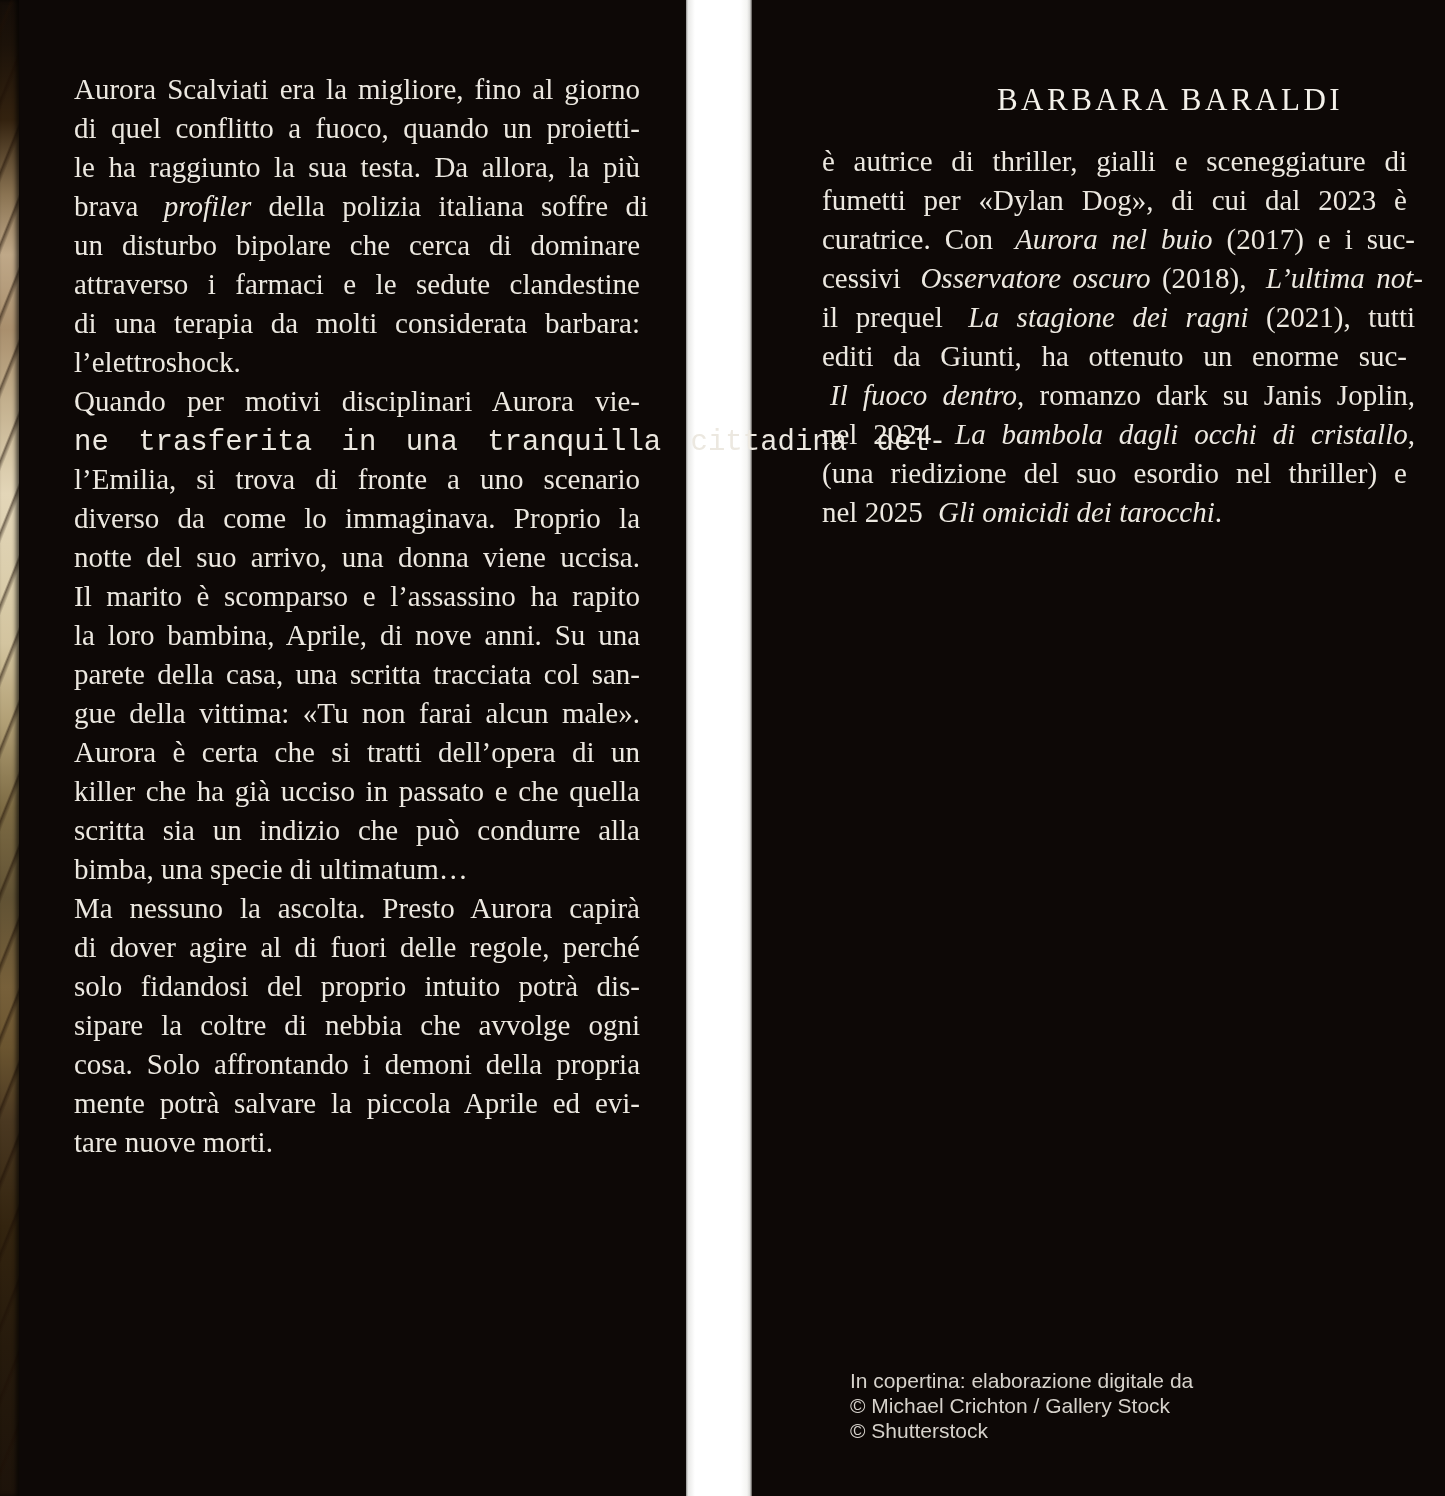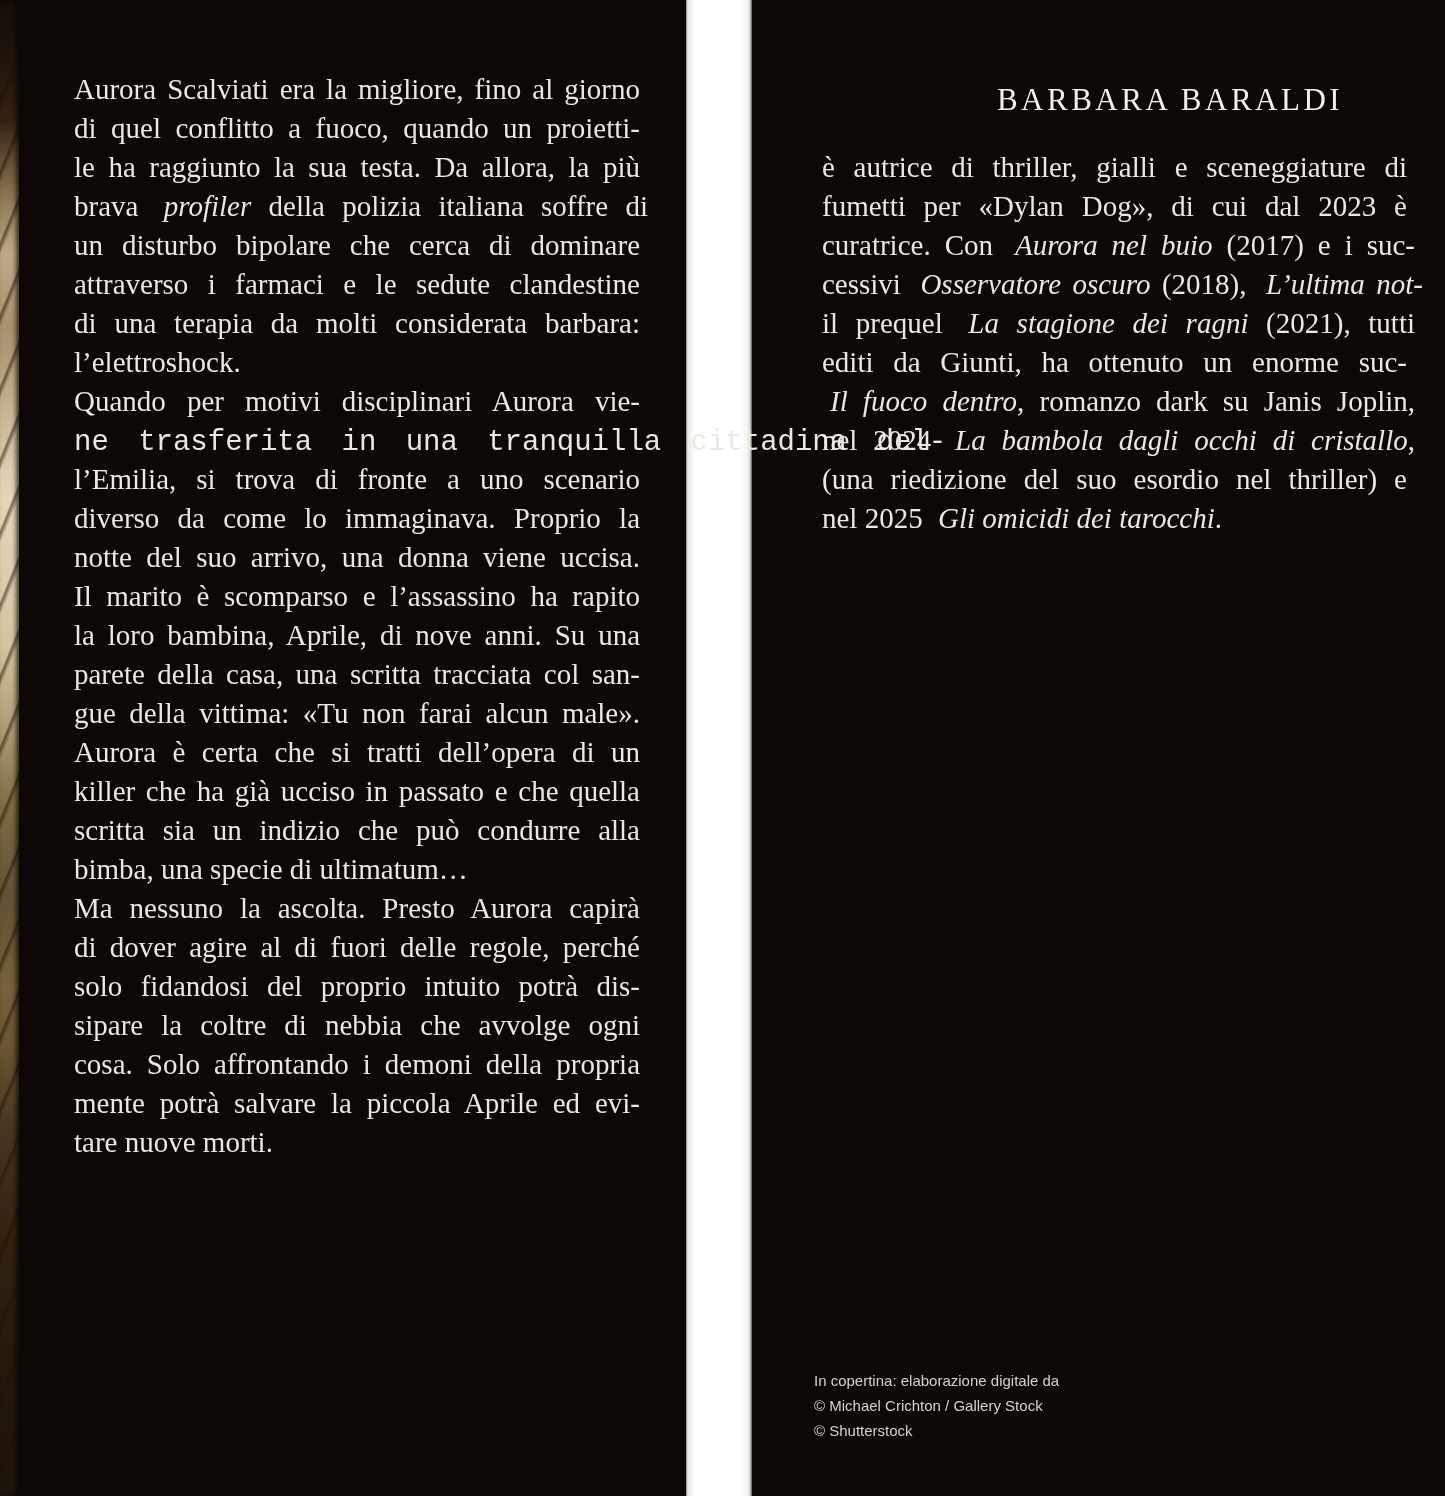--- a/index.html
+++ b/index.html
@@ -39,30 +39,30 @@
     font-size:29px;line-height:39px;color:var(--body-c,#ece8e0);
   }
   .author-name{
     position:absolute;left:752px;top:80px;width:836px;
     text-align:center;
     font-size:31px;line-height:39px;letter-spacing:3.5px;
     color:var(--title-c,#f4f1ea);
     font-weight:normal;margin:0;
   }
   .bio{
-    position:absolute;left:822px;top:148px;width:585px;
+    position:absolute;left:822px;top:142px;width:585px;
     font-size:29px;line-height:39px;color:var(--body-c,#ece8e0);
   }
   .line{width:100%;height:39px;line-height:39px;white-space:nowrap;}
   .line .inner{display:inline-block;transform-origin:0 50%;}
   .it{font-style:italic;margin-left:8px;}
   .credits{
-    position:absolute;left:814px;top:1368px;width:560px;
+    position:absolute;left:850px;top:1368px;width:560px;
     font-family:"Liberation Sans", sans-serif;
-    font-size:15px;line-height:25px;color:var(--credits-c,#d6d2cb);
+    font-size:21px;line-height:25px;color:var(--credits-c,#d6d2cb);
   }
   .credit-line{white-space:nowrap;}
 </style>
 </head>
 <body>
 
 <div class="page" style="--flap-bg: #0d0806; --body-c: #ece8e0; --title-c: #f4f1ea; --credits-c: #d6d2cb;">
   <div class="cover-edge"></div>
 
   <div class="panel left">

